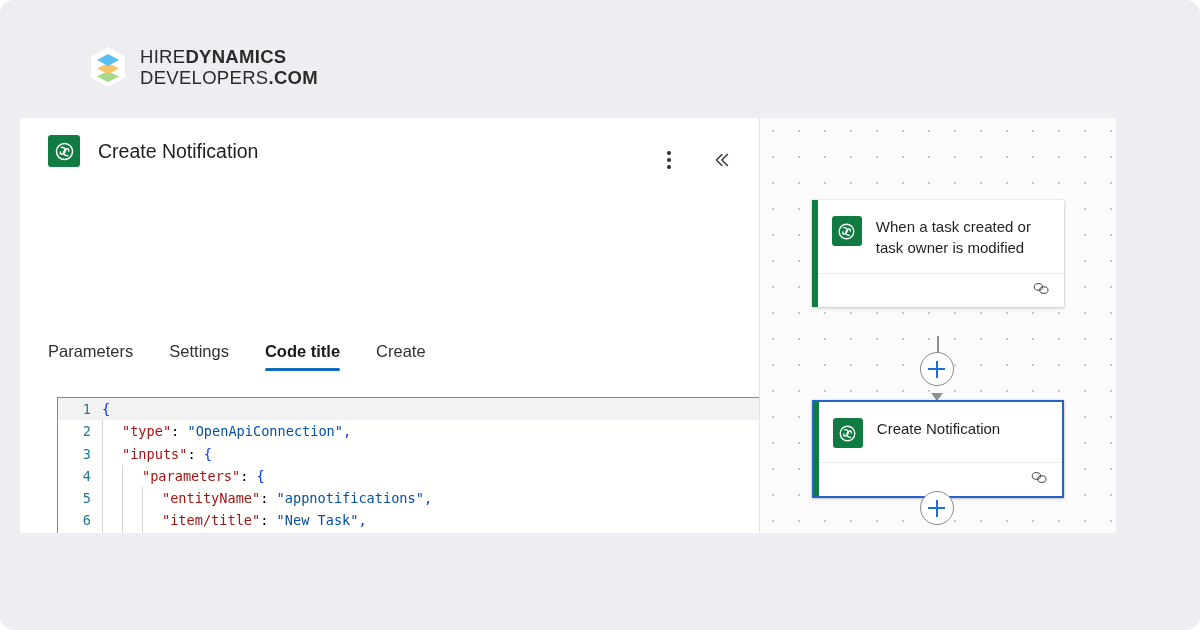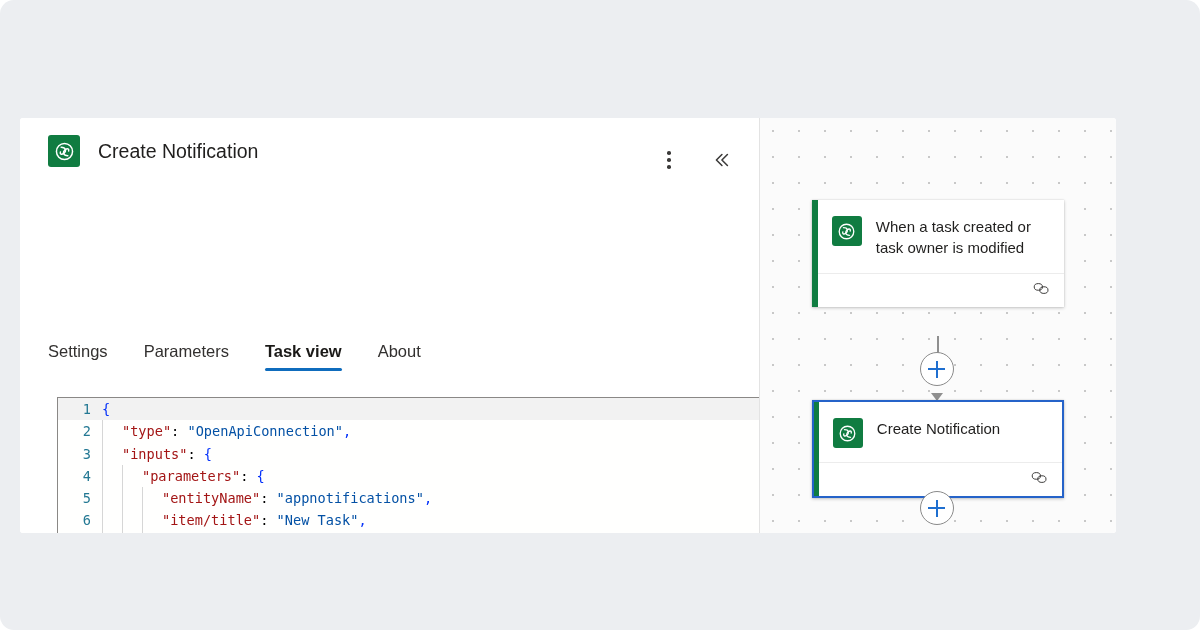--- a/index.html
+++ b/index.html
@@ -262,20 +262,38 @@
     background: #1f6fd0;
   }
   .plus::before { width: 17px; height: 2px; }
   .plus::after  { width: 2px; height: 17px; }
 </style>
 </head>
 <body>
 
 <div id="stage">
 
+  <div class="hdr-logo">
+    <div class="logo-mark">
+      <svg width="40" height="42" viewBox="0 0 40 42">
+        <path d="M20 1 L37 10.5 L37 31.5 L20 41 L3 31.5 L3 10.5 Z" fill="#ffffff"></path>
+        <path d="M20 25 L31 30.5 L20 36 L9 30.5 Z" fill="#a7d98a"></path>
+        <path d="M20 17 L31 22.5 L20 28 L9 22.5 Z" fill="#f5c46a"></path>
+        <path d="M20 8 L31 14 L20 20 L9 14 Z" fill="#5bc0f0"></path>
+      </svg>
+    </div>
+    <div class="logo-text">
+      <div class="logo-line">
+        <span class="lt-thin">HIRE</span><span class="lt-bold">DYNAMICS</span>
+      </div>
+      <div class="logo-line">
+        <span class="lt-thin">DEVELOPERS</span><span class="lt-bold">.COM</span>
+      </div>
+    </div>
+  </div>
 
 
   <div class="panel">
 
     <div class="left-pane">
 
       <div class="card-head">
         <span class="dv-icon">
           <svg width="21" height="21" viewBox="0 0 24 24">
             <circle cx="12" cy="12" r="9.2" fill="none" stroke="#ffffff" stroke-width="1.7"></circle>
@@ -296,24 +314,24 @@
         </span>
         <span class="icon-btn">
           <svg width="22" height="22" viewBox="0 0 24 24" fill="none" stroke="#3b3a39" stroke-width="1.7" stroke-linecap="round" stroke-linejoin="round">
             <polyline points="13,6 7,12 13,18"></polyline>
             <polyline points="19,6 13,12 19,18"></polyline>
           </svg>
         </span>
       </div>
 
       <div class="tabs">
+        <div class="tab">Parameters</div>
         <div class="tab">Settings</div>
-        <div class="tab">Parameters</div>
-        <div class="tab active">Task view</div>
-        <div class="tab">About</div>
+        <div class="tab active">Code title</div>
+        <div class="tab">Create</div>
       </div>
 
       <div class="editor">
         <div class="ed-rows">
 
           <div class="ed-row hl">
             <span class="gutter">1</span>
             <span class="code"><span class="p">{</span></span>
           </div>
 

